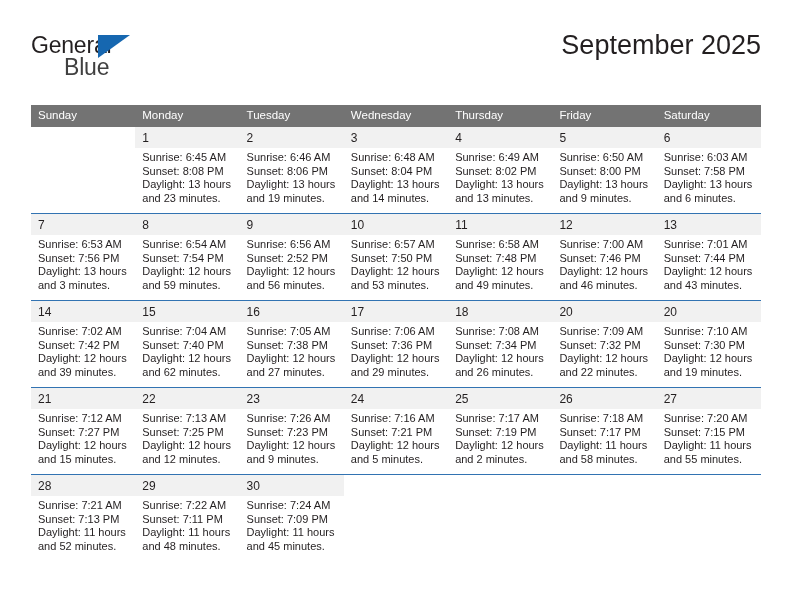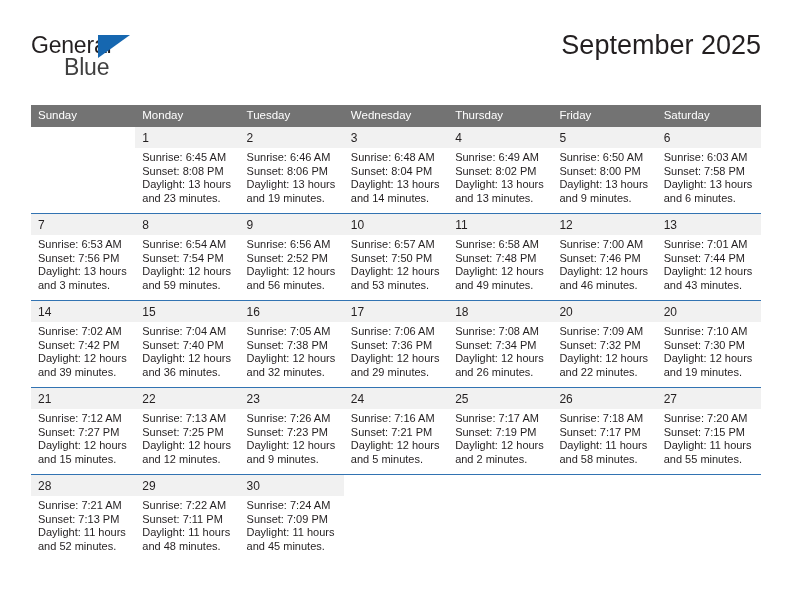--- a/index.html
+++ b/index.html
@@ -335,32 +335,32 @@
               </div>
             </div>
           </td>
           <td>
             <div class="daycell">
               <div class="daynum">15</div>
               <div class="dayinfo">
                 <div>Sunrise: 7:04 AM</div>
                 <div>Sunset: 7:40 PM</div>
                 <div>Daylight: 12 hours</div>
-                <div>and 36 minutes.</div>
+                <div>and 62 minutes.</div>
               </div>
             </div>
           </td>
           <td>
             <div class="daycell">
               <div class="daynum">16</div>
               <div class="dayinfo">
                 <div>Sunrise: 7:05 AM</div>
                 <div>Sunset: 7:38 PM</div>
                 <div>Daylight: 12 hours</div>
-                <div>and 32 minutes.</div>
+                <div>and 27 minutes.</div>
               </div>
             </div>
           </td>
           <td>
             <div class="daycell">
               <div class="daynum">17</div>
               <div class="dayinfo">
                 <div>Sunrise: 7:06 AM</div>
                 <div>Sunset: 7:36 PM</div>
                 <div>Daylight: 12 hours</div>

